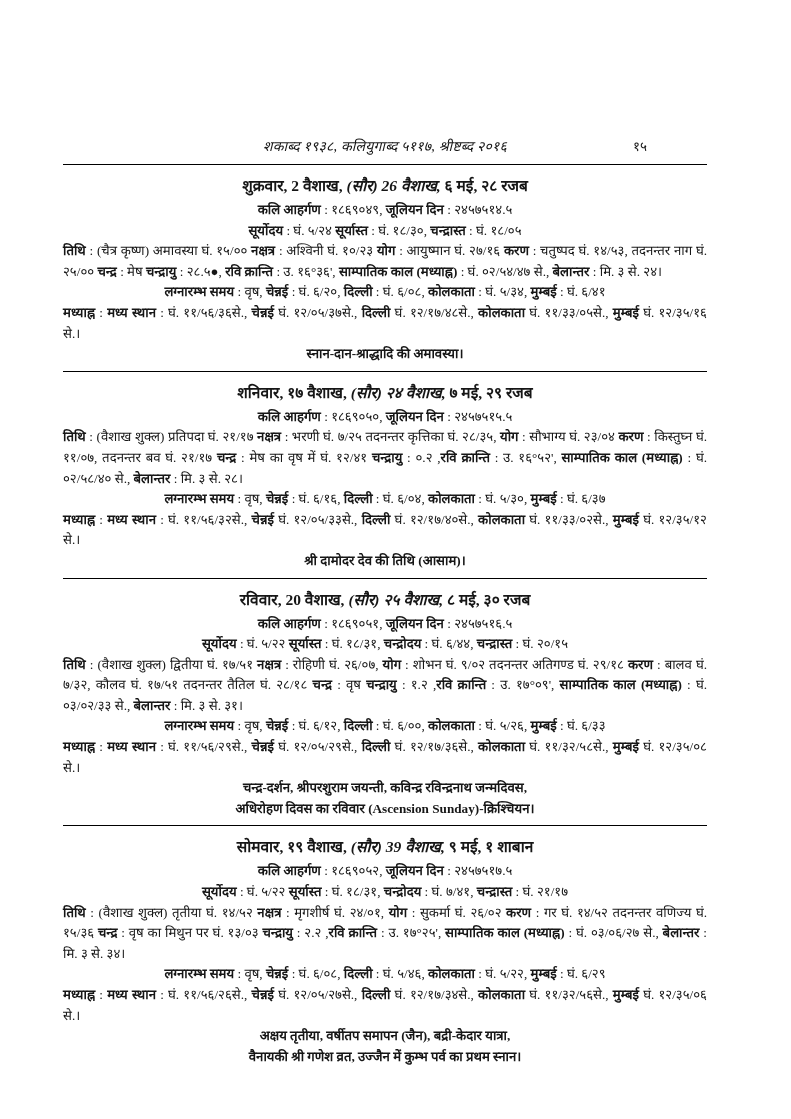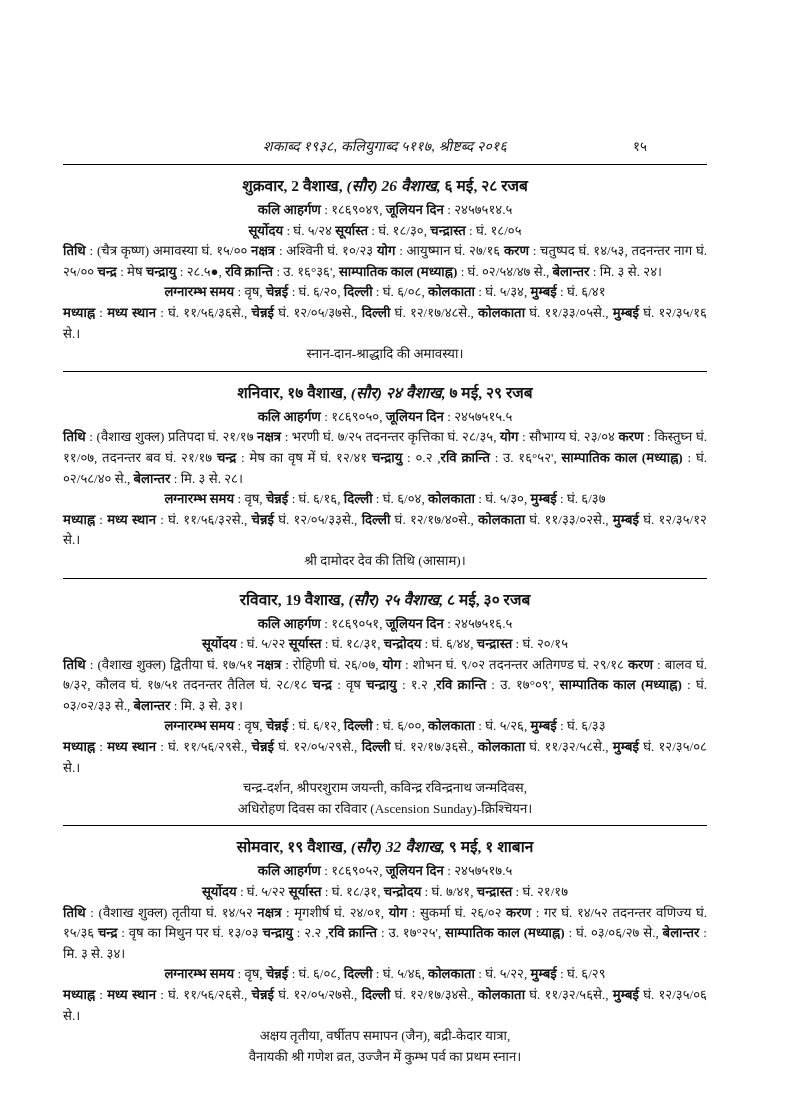--- a/index.html
+++ b/index.html
@@ -12,21 +12,21 @@
   .page-num{position:absolute;top:137px;right:122px;font-size:13.5px;}
   hr.head-rule{border:none;border-top:1.6px solid #000;margin:9px 0 0 0;}
   hr.rule{border:none;border-top:1.2px solid #000;margin:0;}
   section.day{padding:7px 0 6px 0;}
   .title{font-size:15.5px;font-weight:bold;text-align:center;margin:2px 0 3px 0;line-height:23px;}
   .line{font-size:13.2px;line-height:20.6px;}
   .center{text-align:center;}
   .para{text-align:justify;}
   .b{font-weight:bold;}
   .i{font-style:italic;}
-  .notes .note-line{font-size:13.2px;line-height:20.6px;text-align:center;font-weight:normal;}
+  .notes .note-line{font-size:13.2px;line-height:20.6px;text-align:center;font-weight:bold;}
 </style>
 </head>
 <body>
 
 <div class="page">
 
   <div class="era-line">शकाब्द १९३८, कलियुगाब्द ५११७, श्रीष्टब्द २०१६</div>
   <div class="page-num">१५</div>
   <hr class="head-rule">
 
@@ -49,35 +49,35 @@
     <div class="line para"><span class="b ">तिथि</span><span class=""> : (वैशाख शुक्ल) प्रतिपदा घं. २१/१७ </span><span class="b ">नक्षत्र</span><span class=""> : भरणी घं. ७/२५ तदनन्तर कृत्तिका घं. २८/३५, </span><span class="b ">योग</span><span class=""> : सौभाग्य घं. २३/०४ </span><span class="b ">करण</span><span class=""> : किस्तुघ्न घं. ११/०७, तदनन्तर बव घं. २१/१७ </span><span class="b ">चन्द्र</span><span class=""> : मेष का वृष में घं. १२/४१ </span><span class="b ">चन्द्रायु</span><span class=""> : ०.२ ,</span><span class="b ">रवि क्रान्ति</span><span class=""> : उ. १६°५२', </span><span class="b ">साम्पातिक काल (मध्याह्न)</span><span class=""> : घं. ०२/५८/४० से., </span><span class="b ">बेलान्तर</span><span class=""> : मि. ३ से. २८।</span></div>
     <div class="line center"><span class="b ">लग्नारम्भ समय</span><span class=""> : वृष, </span><span class="b ">चेन्नई</span><span class=""> : घं. ६/१६, </span><span class="b ">दिल्ली</span><span class=""> : घं. ६/०४, </span><span class="b ">कोलकाता</span><span class=""> : घं. ५/३०, </span><span class="b ">मुम्बई</span><span class=""> : घं. ६/३७</span></div>
     <div class="line para"><span class="b ">मध्याह्न</span><span class=""> : </span><span class="b ">मध्य स्थान</span><span class=""> : घं. ११/५६/३२से., </span><span class="b ">चेन्नई</span><span class=""> घं. १२/०५/३३से., </span><span class="b ">दिल्ली</span><span class=""> घं. १२/१७/४०से., </span><span class="b ">कोलकाता</span><span class=""> घं. ११/३३/०२से., </span><span class="b ">मुम्बई</span><span class=""> घं. १२/३५/१२ से.।</span></div>
     <div class="notes">
         <div class="note-line">श्री दामोदर देव की तिथि (आसाम)।</div>
       </div>
   </section>
   <hr class="rule">
 
   <section class="day">
-    <div class="title"><span class="b ">रविवार, 19 वैशाख, </span><span class="b i">(सौर) २५ वैशाख,</span><span class="b "> ८ मई, ३० रजब</span></div>
+    <div class="title"><span class="b ">रविवार, 20 वैशाख, </span><span class="b i">(सौर) २५ वैशाख,</span><span class="b "> ८ मई, ३० रजब</span></div>
     <div class="line center"><span class="b ">कलि आहर्गण</span><span class=""> : १८६९०५१, </span><span class="b ">जूलियन दिन</span><span class=""> : २४५७५१६.५</span></div>
     <div class="line center"><span class="b ">सूर्योदय</span><span class=""> : घं. ५/२२ </span><span class="b ">सूर्यास्त</span><span class=""> : घं. १८/३१, </span><span class="b ">चन्द्रोदय</span><span class=""> : घं. ६/४४, </span><span class="b ">चन्द्रास्त</span><span class=""> : घं. २०/१५</span></div>
     <div class="line para"><span class="b ">तिथि</span><span class=""> : (वैशाख शुक्ल) द्वितीया घं. १७/५१ </span><span class="b ">नक्षत्र</span><span class=""> : रोहिणी घं. २६/०७, </span><span class="b ">योग</span><span class=""> : शोभन घं. ९/०२ तदनन्तर अतिगण्ड घं. २९/१८ </span><span class="b ">करण</span><span class=""> : बालव घं. ७/३२, कौलव घं. १७/५१ तदनन्तर तैतिल घं. २८/१८ </span><span class="b ">चन्द्र</span><span class=""> : वृष </span><span class="b ">चन्द्रायु</span><span class=""> : १.२ ,</span><span class="b ">रवि क्रान्ति</span><span class=""> : उ. १७°०९', </span><span class="b ">साम्पातिक काल (मध्याह्न)</span><span class=""> : घं. ०३/०२/३३ से., </span><span class="b ">बेलान्तर</span><span class=""> : मि. ३ से. ३१।</span></div>
     <div class="line center"><span class="b ">लग्नारम्भ समय</span><span class=""> : वृष, </span><span class="b ">चेन्नई</span><span class=""> : घं. ६/१२, </span><span class="b ">दिल्ली</span><span class=""> : घं. ६/००, </span><span class="b ">कोलकाता</span><span class=""> : घं. ५/२६, </span><span class="b ">मुम्बई</span><span class=""> : घं. ६/३३</span></div>
     <div class="line para"><span class="b ">मध्याह्न</span><span class=""> : </span><span class="b ">मध्य स्थान</span><span class=""> : घं. ११/५६/२९से., </span><span class="b ">चेन्नई</span><span class=""> घं. १२/०५/२९से., </span><span class="b ">दिल्ली</span><span class=""> घं. १२/१७/३६से., </span><span class="b ">कोलकाता</span><span class=""> घं. ११/३२/५८से., </span><span class="b ">मुम्बई</span><span class=""> घं. १२/३५/०८ से.।</span></div>
     <div class="notes">
         <div class="note-line">चन्द्र-दर्शन, श्रीपरशुराम जयन्ती, कविन्द्र रविन्द्रनाथ जन्मदिवस,</div>
         <div class="note-line">अधिरोहण दिवस का रविवार (Ascension Sunday)-क्रिश्चियन।</div>
       </div>
   </section>
   <hr class="rule">
 
   <section class="day">
-    <div class="title"><span class="b ">सोमवार, १९ वैशाख, </span><span class="b i">(सौर) 32 वैशाख,</span><span class="b "> ९ मई, १ शाबान</span></div>
+    <div class="title"><span class="b ">सोमवार, १९ वैशाख, </span><span class="b i">(सौर) 39 वैशाख,</span><span class="b "> ९ मई, १ शाबान</span></div>
     <div class="line center"><span class="b ">कलि आहर्गण</span><span class=""> : १८६९०५२, </span><span class="b ">जूलियन दिन</span><span class=""> : २४५७५१७.५</span></div>
     <div class="line center"><span class="b ">सूर्योदय</span><span class=""> : घं. ५/२२ </span><span class="b ">सूर्यास्त</span><span class=""> : घं. १८/३१, </span><span class="b ">चन्द्रोदय</span><span class=""> : घं. ७/४१, </span><span class="b ">चन्द्रास्त</span><span class=""> : घं. २१/१७</span></div>
     <div class="line para"><span class="b ">तिथि</span><span class=""> : (वैशाख शुक्ल) तृतीया घं. १४/५२ </span><span class="b ">नक्षत्र</span><span class=""> : मृगशीर्ष घं. २४/०१, </span><span class="b ">योग</span><span class=""> : सुकर्मा घं. २६/०२ </span><span class="b ">करण</span><span class=""> : गर घं. १४/५२ तदनन्तर वणिज्य घं. १५/३६ </span><span class="b ">चन्द्र</span><span class=""> : वृष का मिथुन पर घं. १३/०३ </span><span class="b ">चन्द्रायु</span><span class=""> : २.२ ,</span><span class="b ">रवि क्रान्ति</span><span class=""> : उ. १७°२५', </span><span class="b ">साम्पातिक काल (मध्याह्न)</span><span class=""> : घं. ०३/०६/२७ से., </span><span class="b ">बेलान्तर</span><span class=""> : मि. ३ से. ३४।</span></div>
     <div class="line center"><span class="b ">लग्नारम्भ समय</span><span class=""> : वृष, </span><span class="b ">चेन्नई</span><span class=""> : घं. ६/०८, </span><span class="b ">दिल्ली</span><span class=""> : घं. ५/४६, </span><span class="b ">कोलकाता</span><span class=""> : घं. ५/२२, </span><span class="b ">मुम्बई</span><span class=""> : घं. ६/२९</span></div>
     <div class="line para"><span class="b ">मध्याह्न</span><span class=""> : </span><span class="b ">मध्य स्थान</span><span class=""> : घं. ११/५६/२६से., </span><span class="b ">चेन्नई</span><span class=""> घं. १२/०५/२७से., </span><span class="b ">दिल्ली</span><span class=""> घं. १२/१७/३४से., </span><span class="b ">कोलकाता</span><span class=""> घं. ११/३२/५६से., </span><span class="b ">मुम्बई</span><span class=""> घं. १२/३५/०६ से.।</span></div>
     <div class="notes">
         <div class="note-line">अक्षय तृतीया, वर्षीतप समापन (जैन), बद्री-केदार यात्रा,</div>
         <div class="note-line">वैनायकी श्री गणेश व्रत, उज्जैन में कुम्भ पर्व का प्रथम स्नान।</div>
       </div>
   </section>

